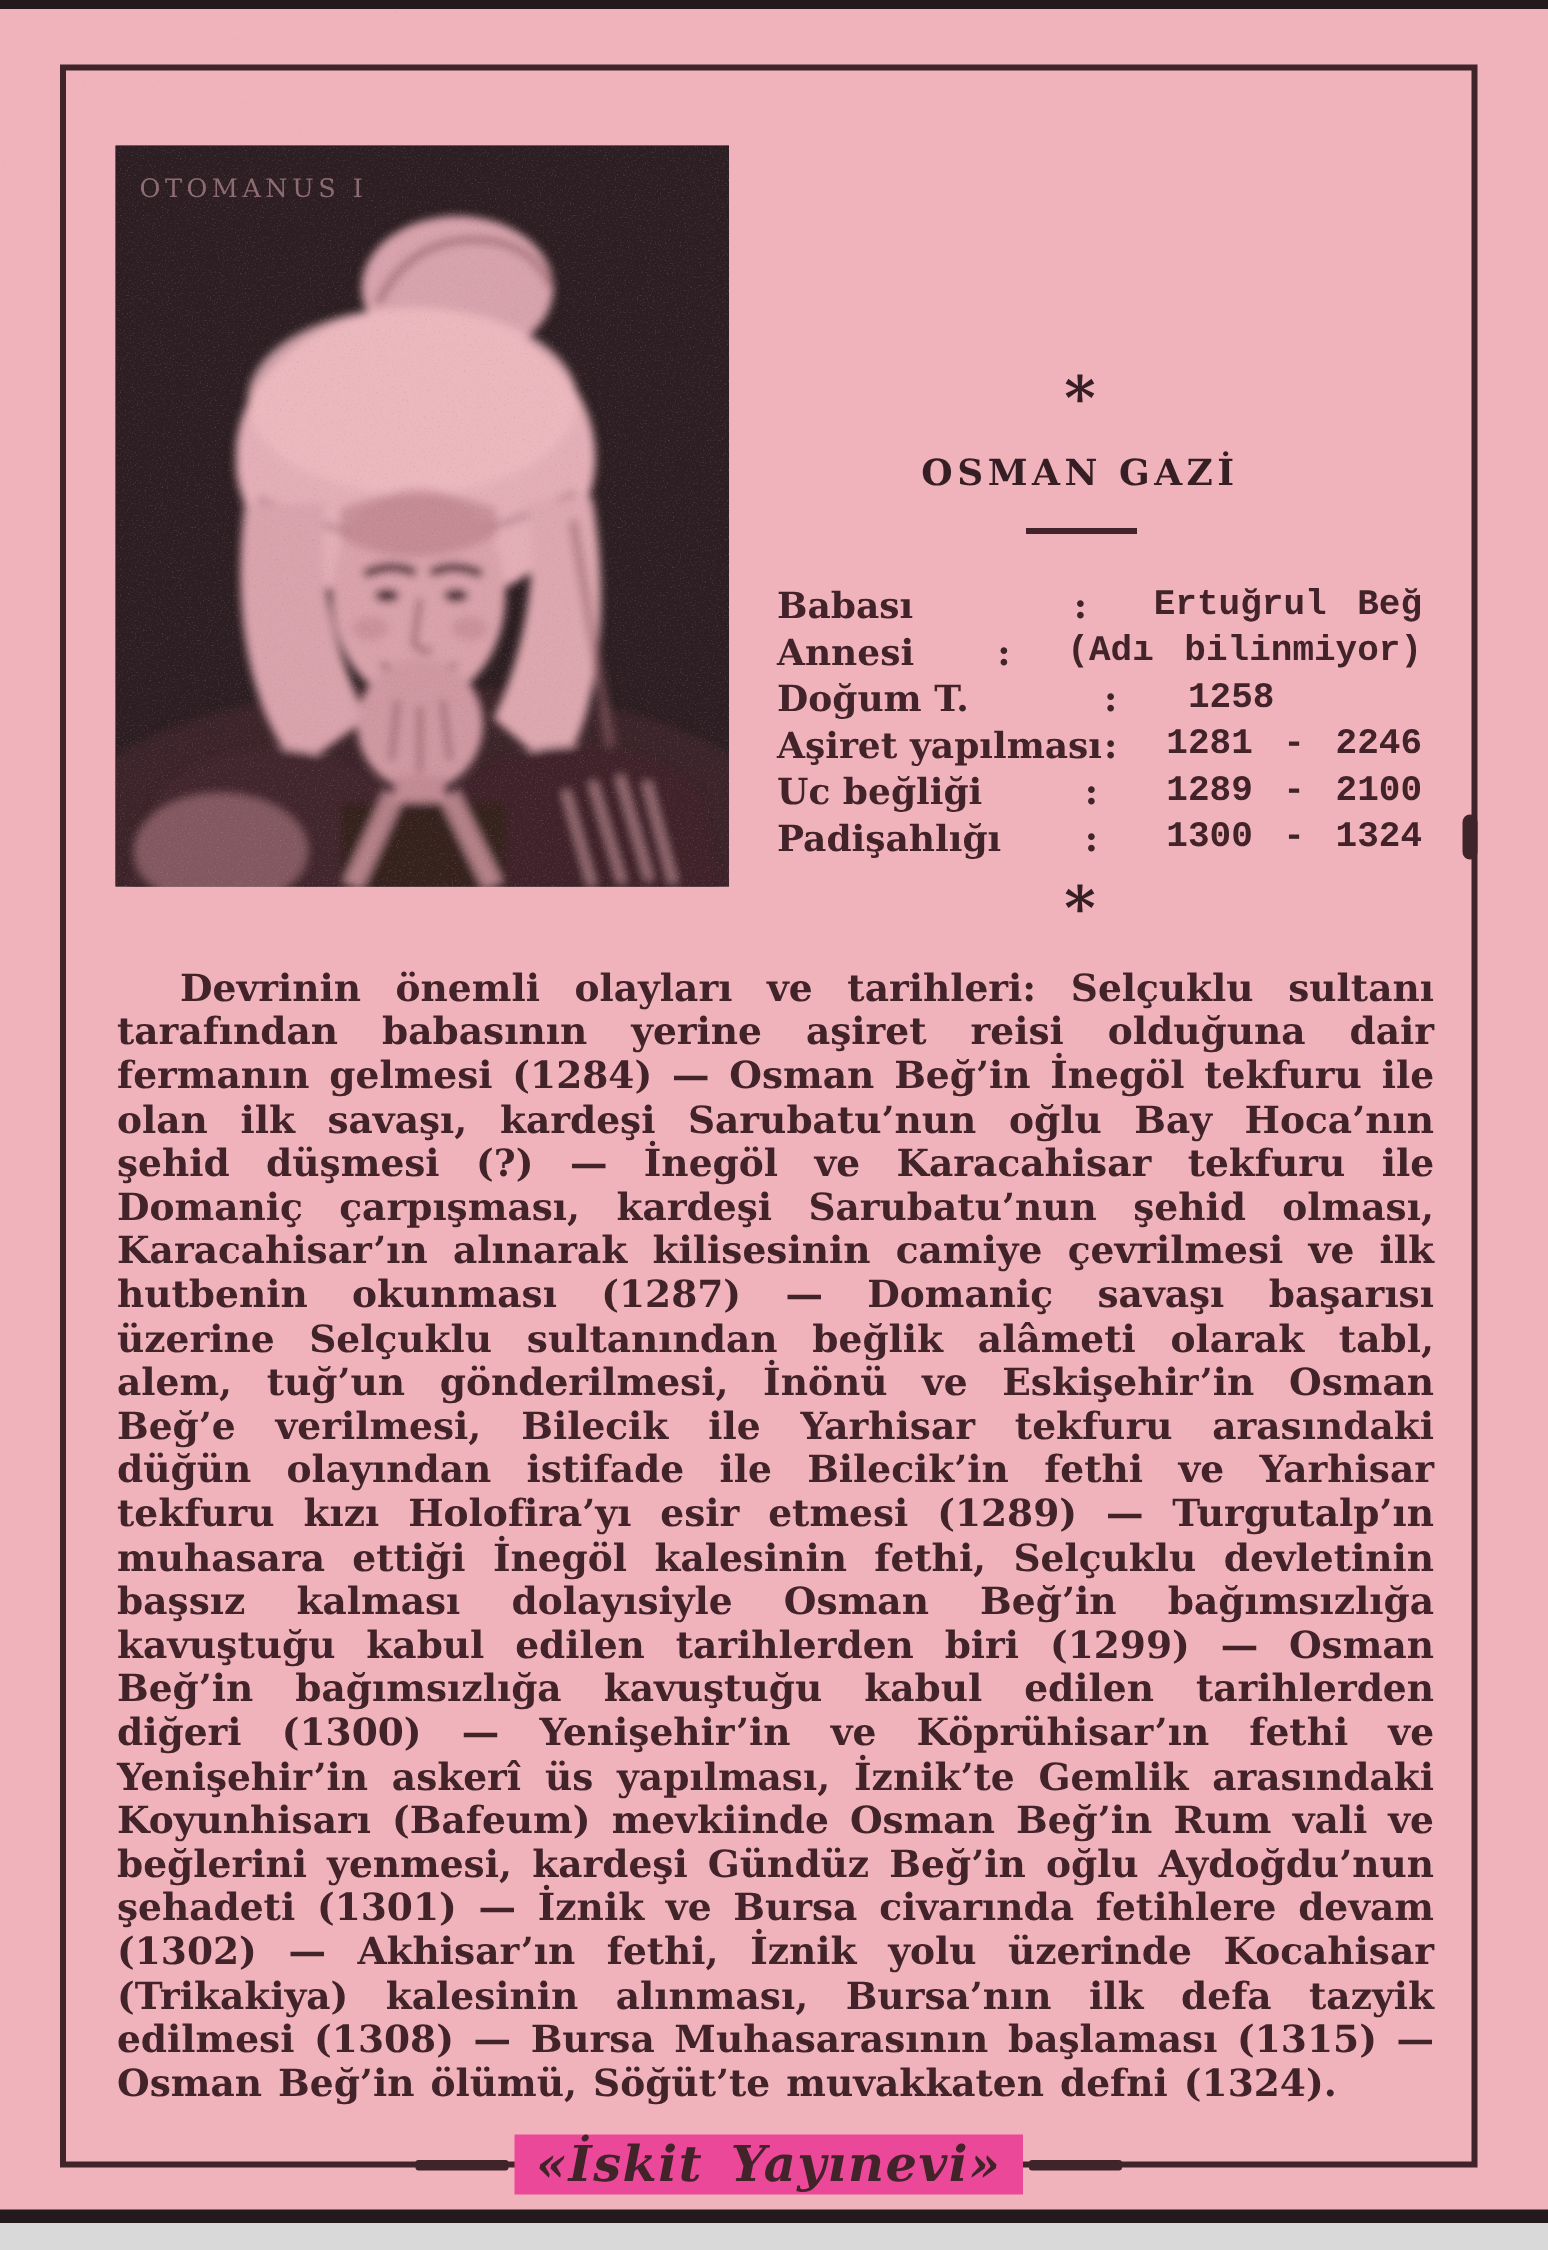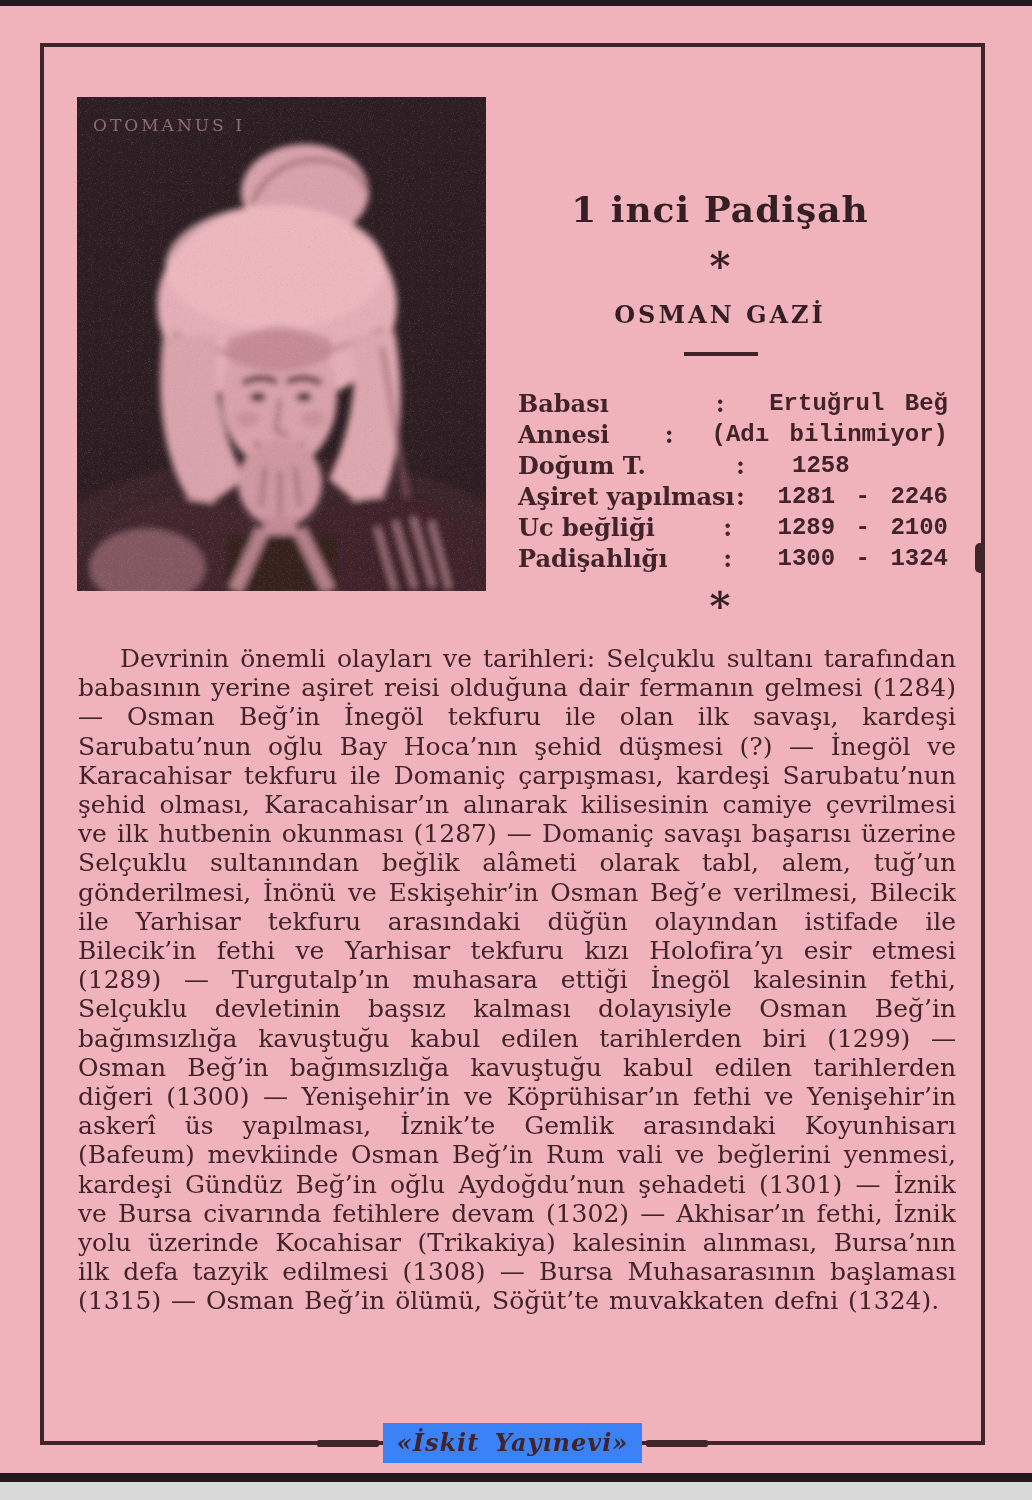--- a/index.html
+++ b/index.html
@@ -52,34 +52,34 @@
   .icolon{display:inline-block;width:24px;text-align:left;}
   .ivalue{white-space:nowrap;word-spacing:6px;font-family:Liberation Mono, monospace;}
   
   .star2{
     position:absolute;left:490px;top:588px;width:460px;text-align:center;
     font-size:40px;font-weight:bold;color:#361e25;line-height:36px;
   }
   
   .bodytext{
     position:absolute;left:78px;top:644px;width:878px;
-    font-size:25px;font-weight:normal;line-height:29.2px;
+    font-size:25px;font-weight:bold;line-height:29.2px;
     text-align:justify;text-indent:42px;
     word-spacing:2px;color:#43232a;
     hyphens:auto;
   }
   
   .footer{
     position:absolute;left:40px;top:1421px;width:945px;height:44px;
     display:flex;align-items:center;justify-content:center;
   }
   .footer .dash{width:62px;height:7px;background:#3f2429;border-radius:2px;}
   .footer .pub{
-    font-size:24px;font-weight:bold;font-style:italic;color:#43232a;
-    background:#3b82f6;padding:0 14px;margin:0 4px;line-height:40px;
+    font-size:33px;font-weight:bold;font-style:italic;color:#43232a;
+    background:#ec4899;padding:0 14px;margin:0 4px;line-height:40px;
     letter-spacing:1px;word-spacing:6px;
   }
   
   .grain-overlay{
     position:absolute;inset:0;pointer-events:none;opacity:.45;
   }
 </style>
 </head>
 <body>
 
@@ -152,21 +152,20 @@
         <ellipse cx="70" cy="470" rx="58" ry="38" fill="#b8818a" opacity="0.55"></ellipse>
       </g>
 
       <text x="16" y="34" font-size="17" letter-spacing="3" font-family="DejaVu Serif, Liberation Serif, serif" fill="rgba(220,170,180,0.55)">OTOMANUS I</text>
 
       <rect x="0" y="0" width="409" height="494" filter="url(#grainPink)" opacity="0.5"></rect>
       <rect x="0" y="0" width="409" height="494" filter="url(#grainDark)" opacity="0.35"></rect>
     </svg>
   </div>
 
-  <div class="title">1 inci Padişah</div>
   <div class="star1">*</div>
   <div class="name">OSMAN GAZİ</div>
   <div class="rule"></div>
 
   <div class="info">
     <div class="irow">
       <span class="ilabel">Babası</span>
         <span class="icolon">:</span>
         <span class="ivalue">Ertuğrul Beğ</span>
     </div>

